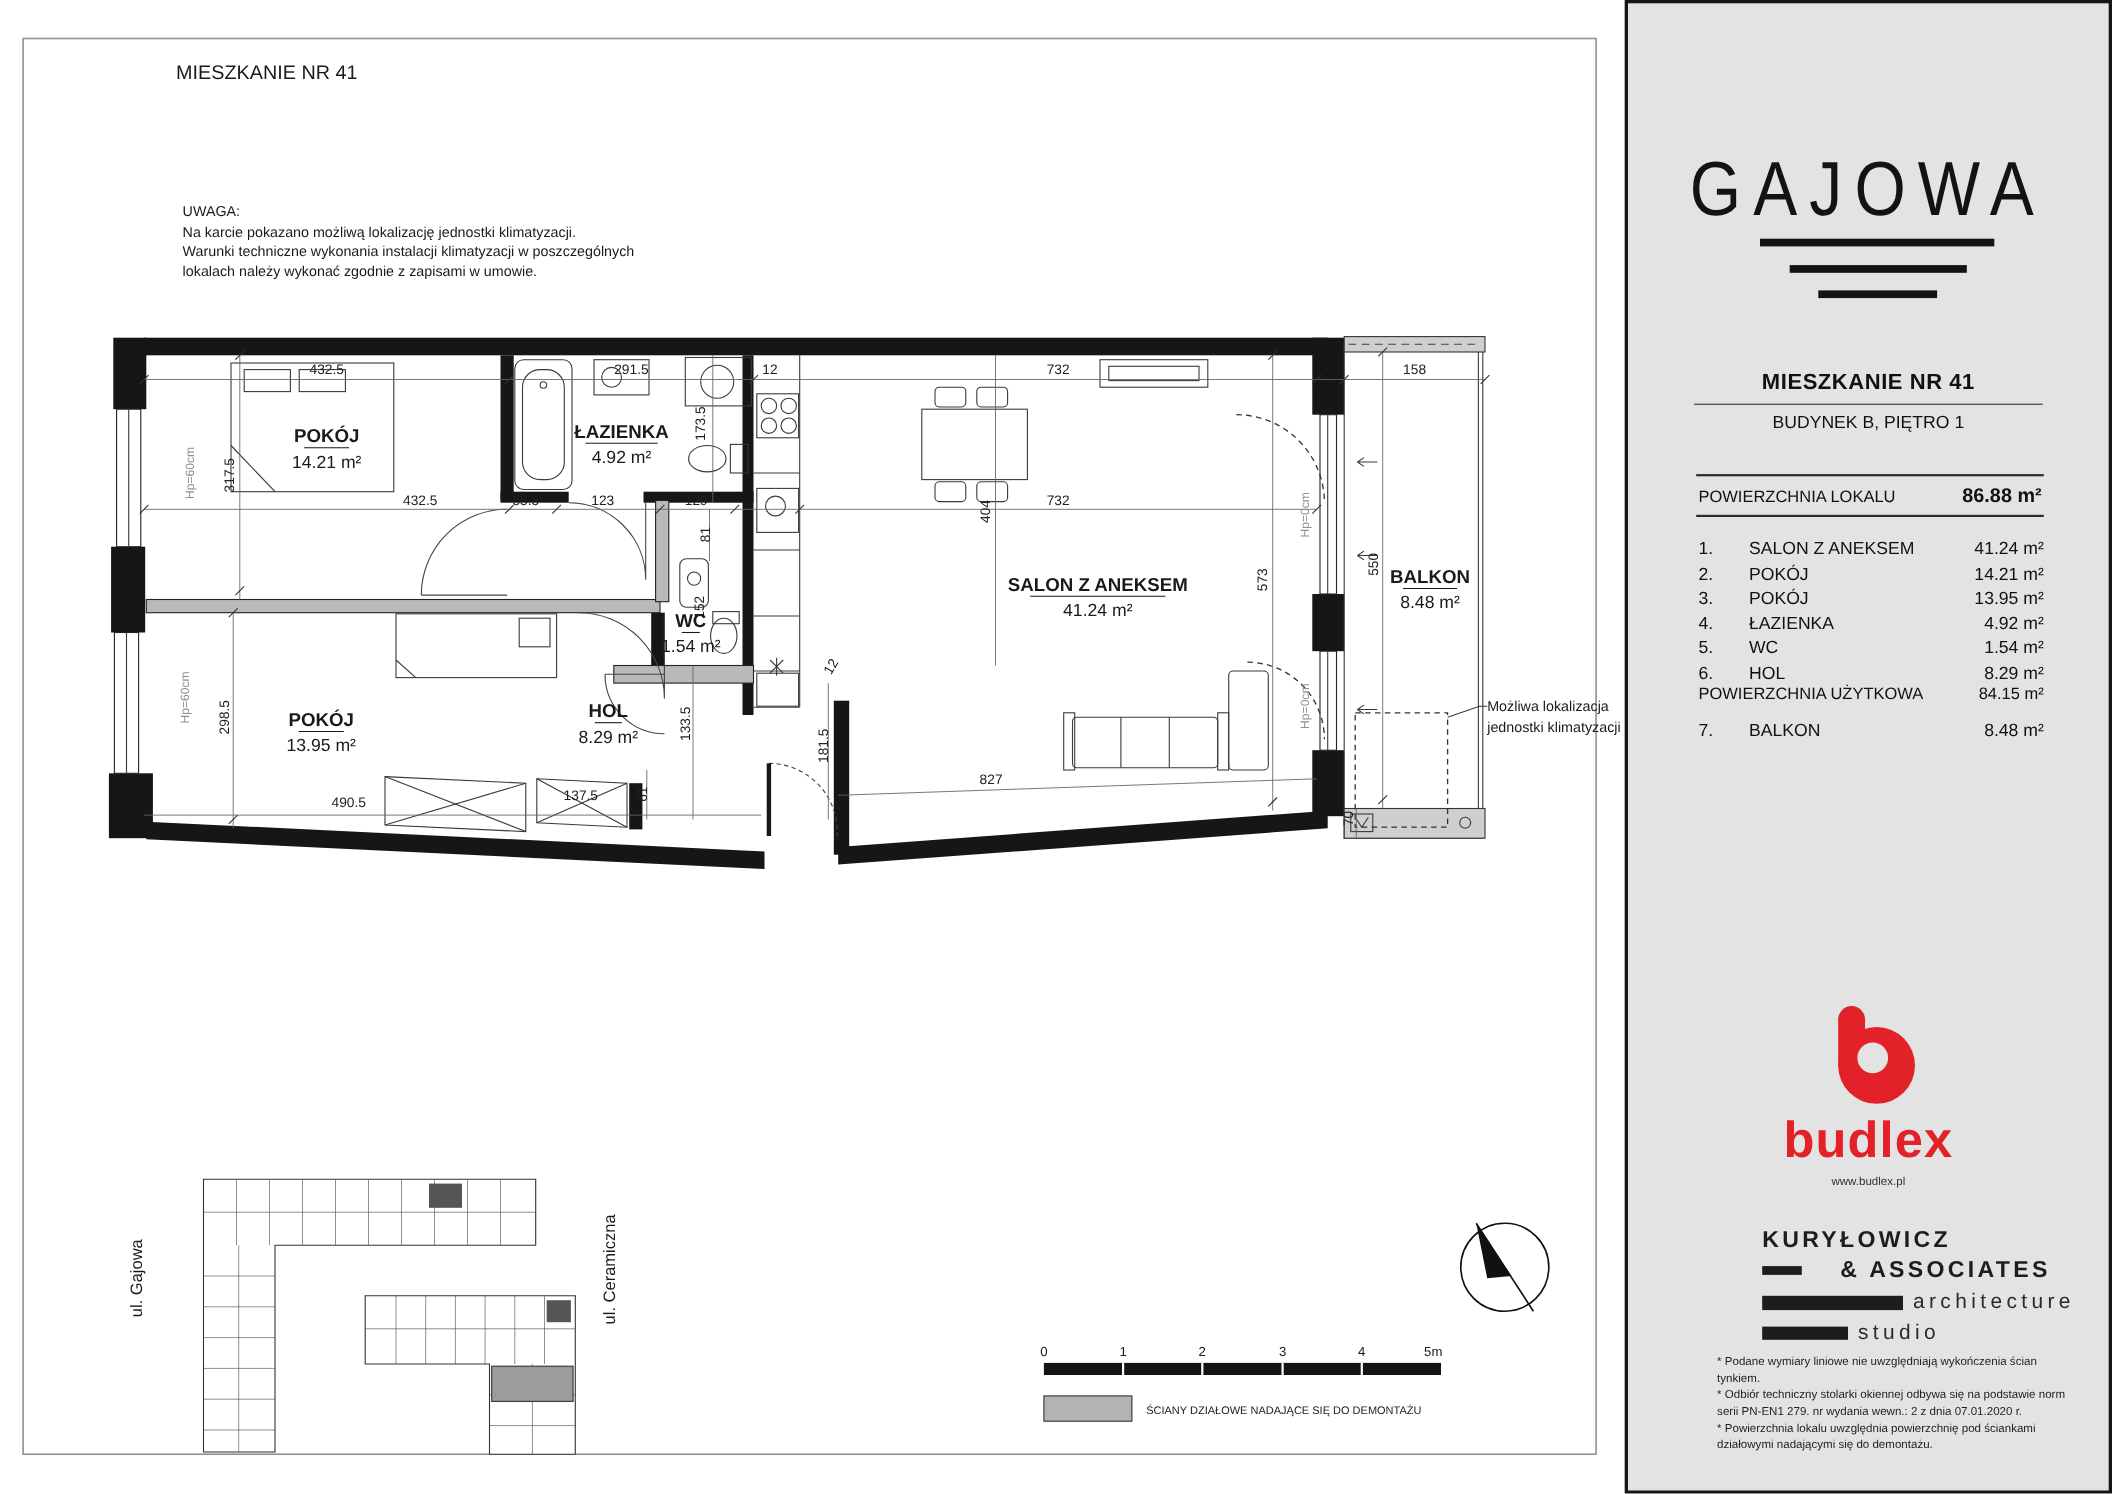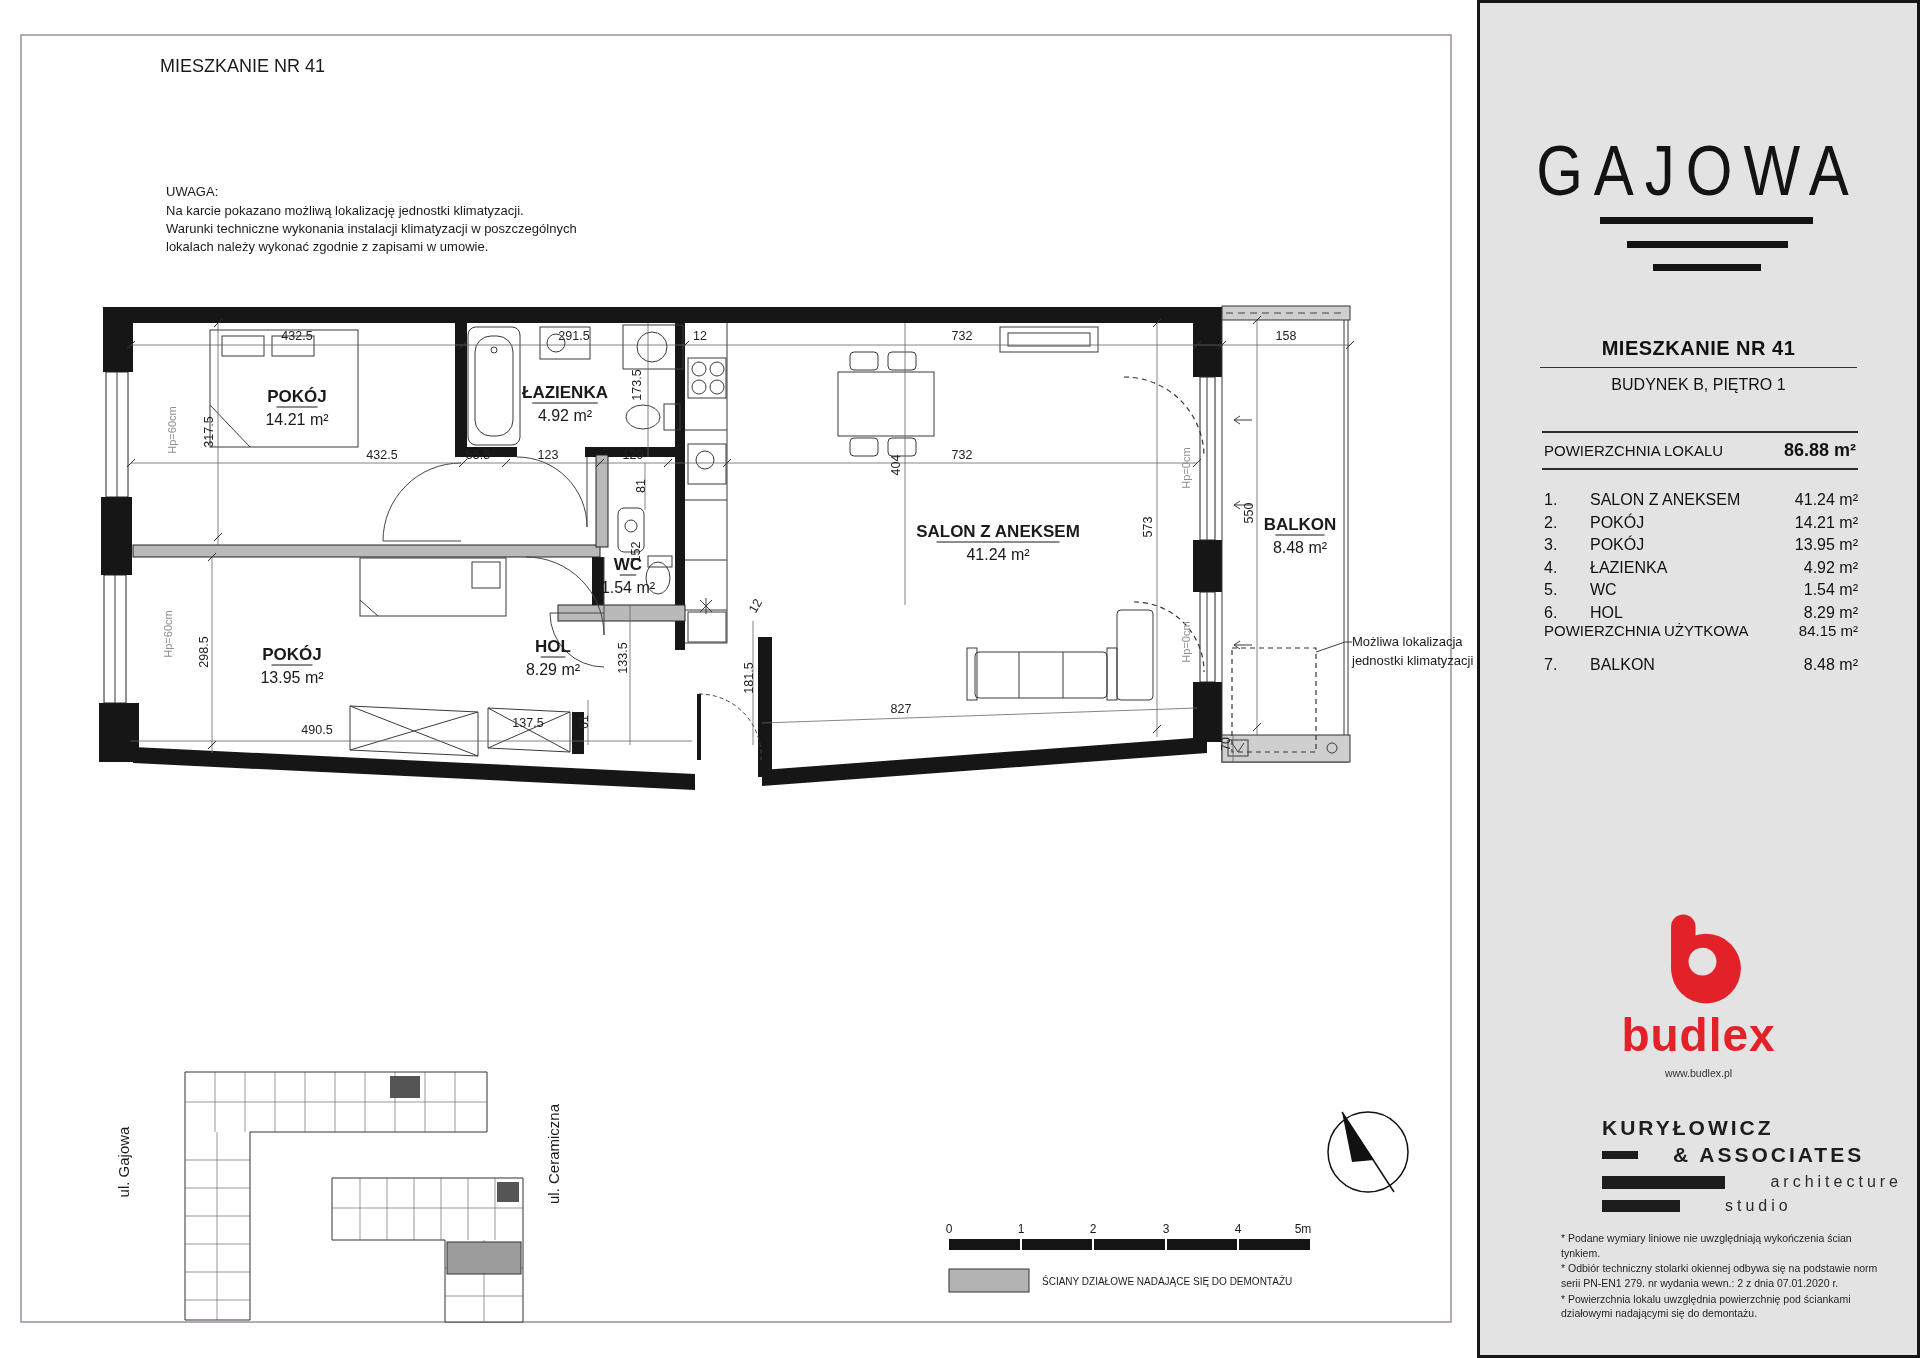--- a/index.html
+++ b/index.html
@@ -57,21 +57,21 @@
   .room-row .vl{text-align:right;}
   .usable-row{position:absolute;top:619px;left:64px;width:314px;display:flex;
               justify-content:space-between;font-size:15px;color:#111;gap:14px;}
   .balcony-row{position:absolute;top:651px;left:64px;width:314px;}
   .budlex{position:absolute;top:908px;left:0;width:437px;text-align:center;}
   .budlex-word{font-size:46px;font-weight:bold;color:#e32128;letter-spacing:1px;line-height:1.05;}
   .budlex-url{font-size:10.5px;color:#333;margin-top:8px;}
   .arch{position:absolute;top:1113px;left:122px;width:300px;color:#1d1d1d;}
   .arch-l1{font-size:21px;font-weight:bold;letter-spacing:3px;}
   .arch-l2{font-size:21px;font-weight:bold;letter-spacing:3px;margin-top:3px;display:flex;align-items:center;gap:26px;}
-  .arch-l3,.arch-l4{font-size:16px;letter-spacing:4px;margin-top:6px;display:flex;align-items:center;color:#2a2a2a;gap:36px;}
+  .arch-l3,.arch-l4{font-size:19px;letter-spacing:4px;margin-top:6px;display:flex;align-items:center;color:#2a2a2a;}
   .bar{display:inline-block;background:#1d1d1d;margin-right:9px;}
   .bar-s{width:36px;height:8px;}
   .bar-m{width:128px;height:13px;}
   .bar-l{width:78px;height:12px;}
   #footnotes{position:absolute;top:1228px;left:81px;width:330px;}
   #footnotes p{margin:0 0 1px 0;font-size:10.5px;line-height:1.4;color:#1f1f1f;}
 </style>
 </head>
 <body>
 

